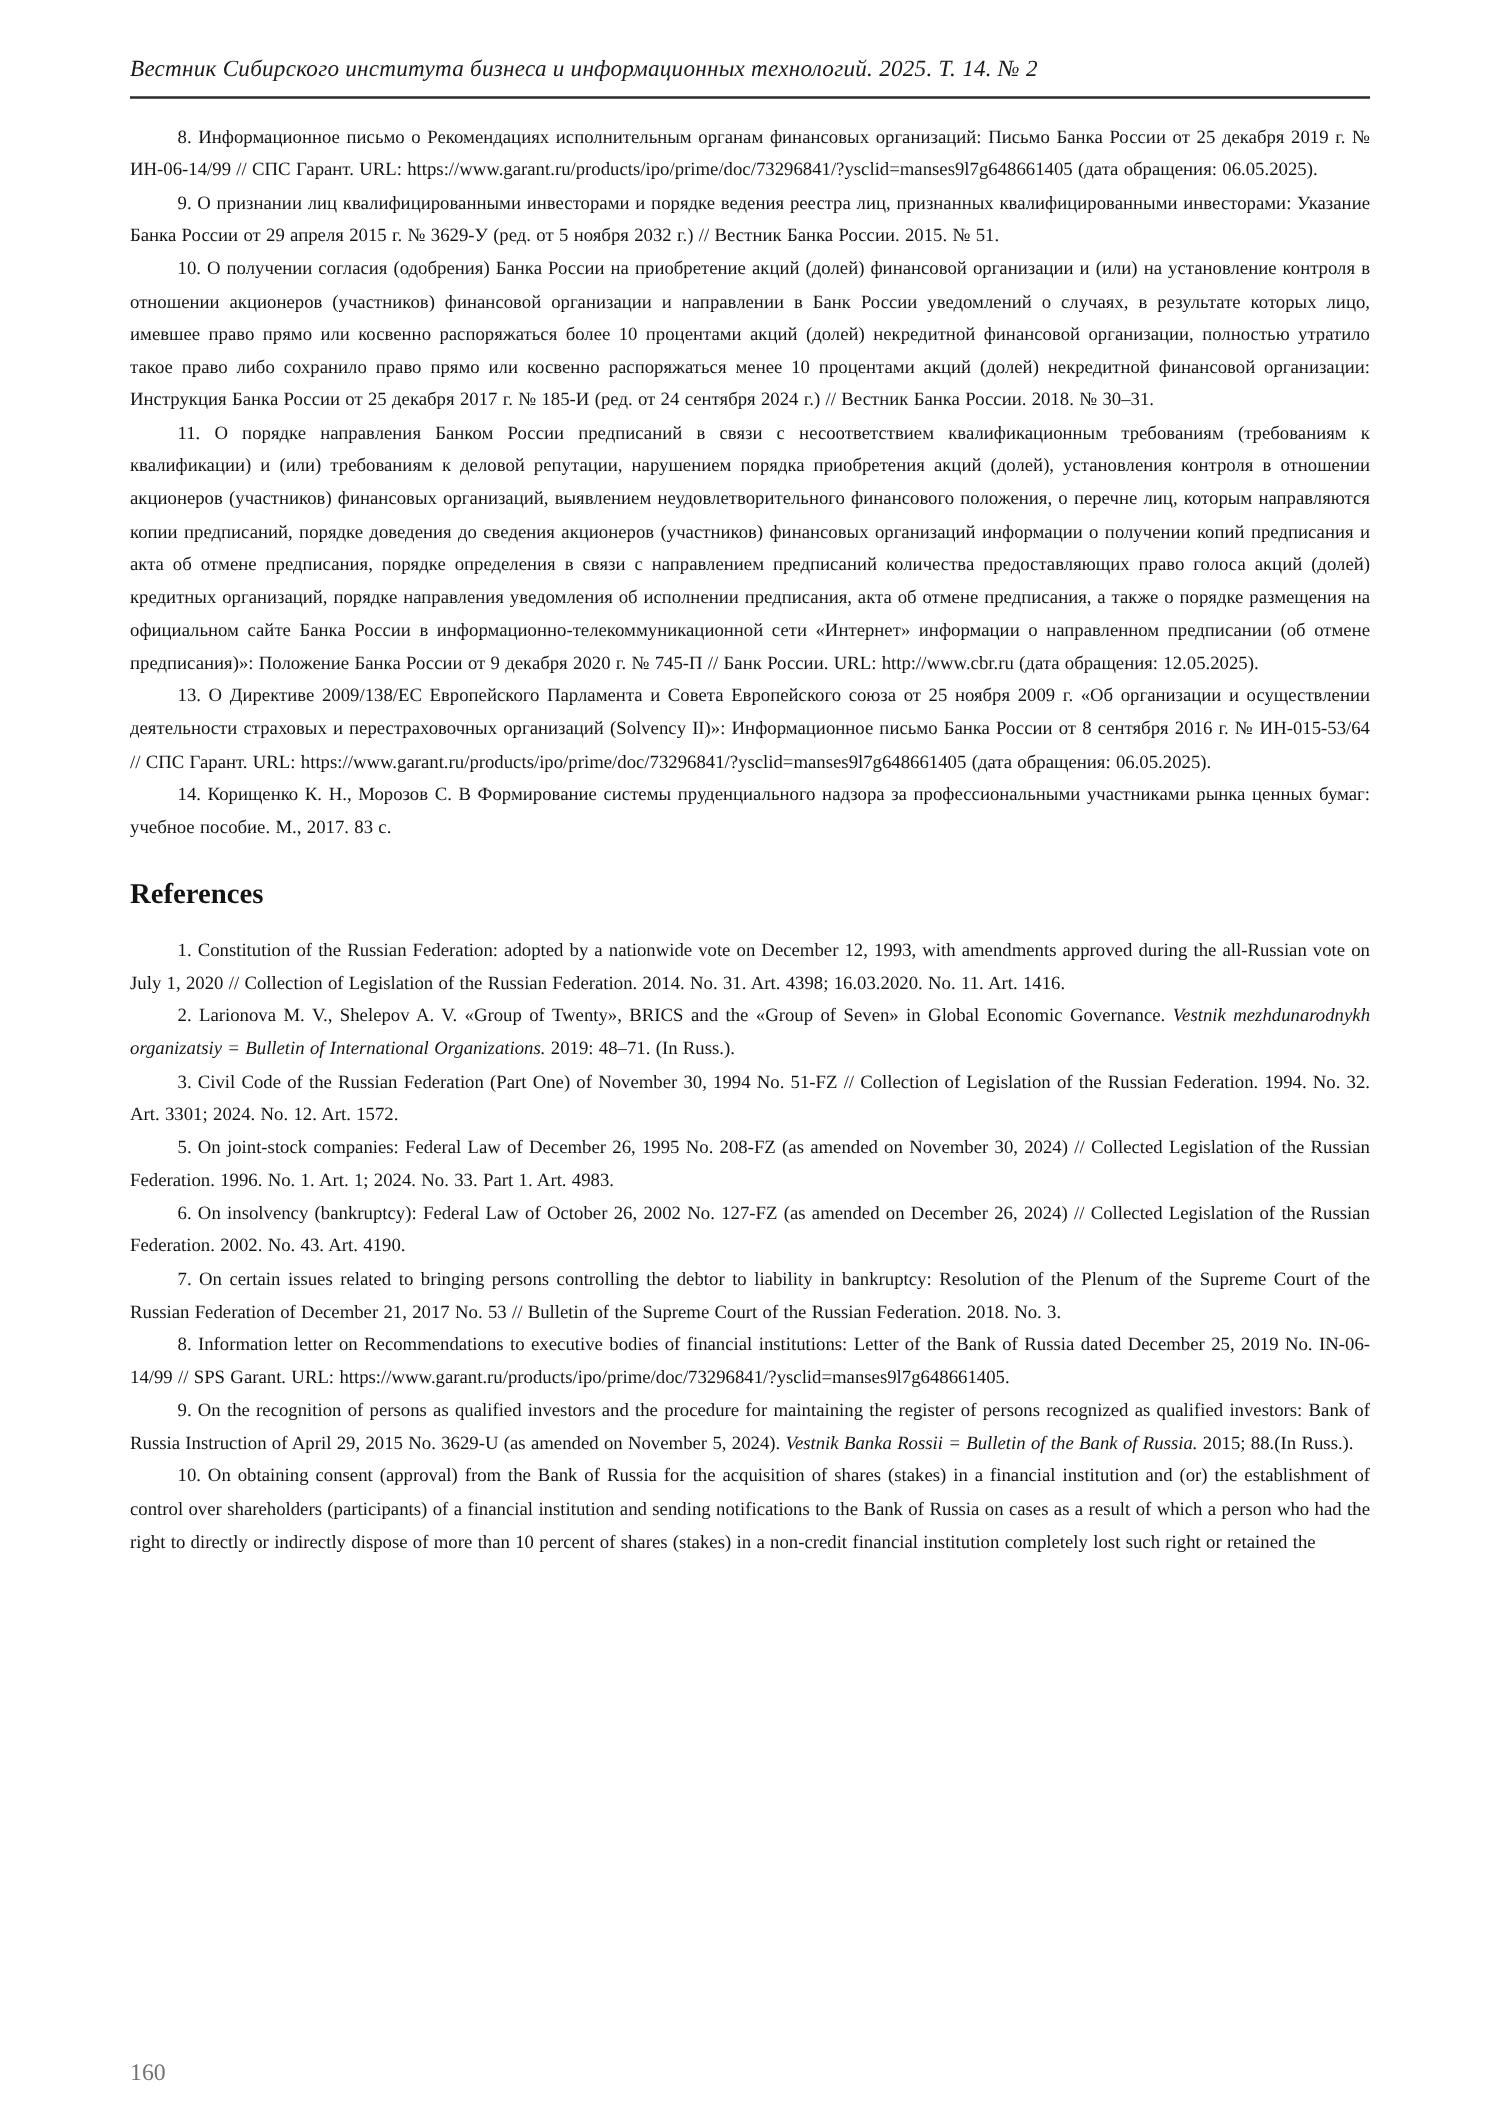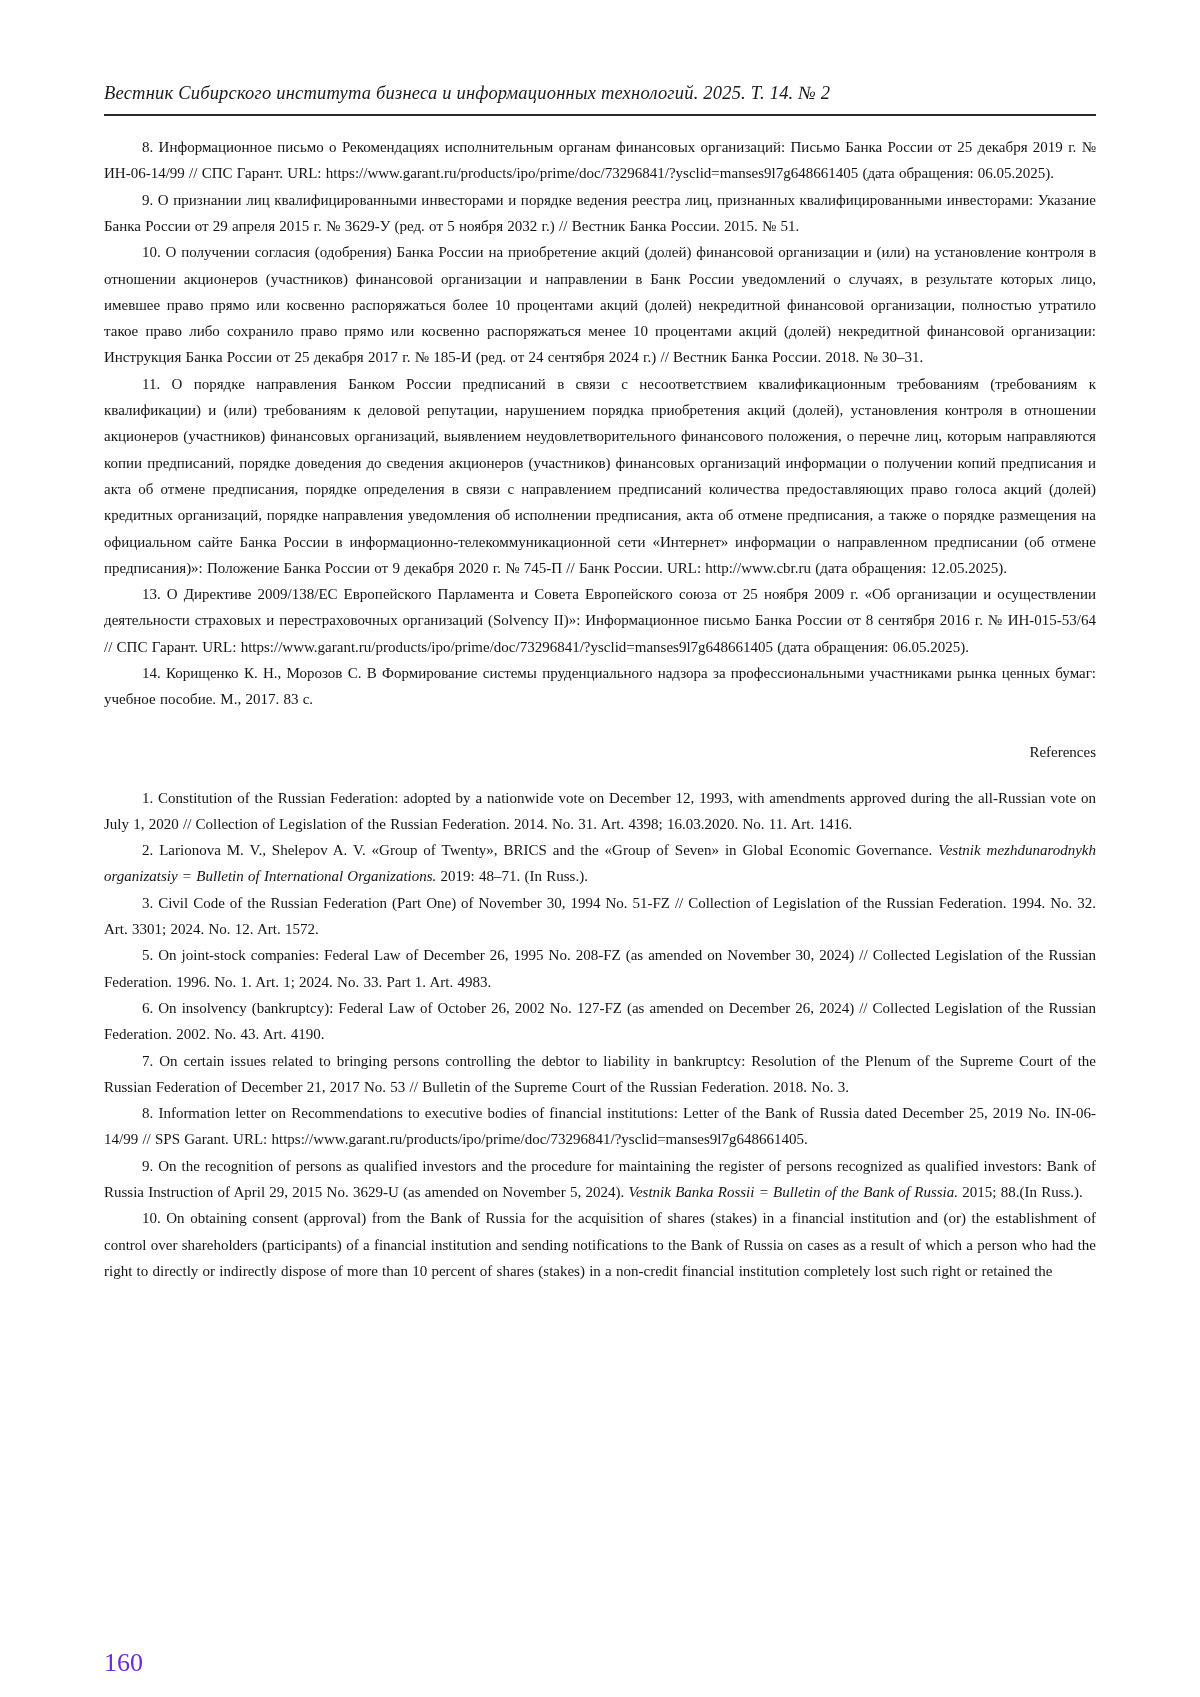--- a/index.html
+++ b/index.html
@@ -12,21 +12,20 @@
     width: 1200px;
     height: 1697px;
     background: #ffffff;
     color: #141414;
     font-family: "Liberation Serif", serif;
     overflow: hidden;
     box-sizing: border-box;
   }
   .content {
     padding: 44px 104px 0 104px;
-    margin-top: 37px;
   }
   .journal-header {
     font-style: italic;
     font-size: 18.5px;
     line-height: 1.3;
     letter-spacing: 0.2px;
     color: #1a1a1a;
     padding-bottom: 9px;
   }
   .header-divider {
@@ -40,32 +39,32 @@
     line-height: 26.3px;
     text-align: justify;
     text-indent: 38px;
     word-spacing: 0.5px;
   }
   .ref .it {
     font-style: italic;
   }
   .refs-heading {
     margin: 26px 0 20px 0;
-    font-size: 15px;
+    font-size: 23px;
     line-height: 26px;
-    font-weight: normal;
-    text-align: right;
+    font-weight: bold;
+    text-align: left;
     text-indent: 0;
   }
   .page-number {
     position: absolute;
     left: 104px;
     top: 1648px;
-    font-size: 26px;
-    color: #6d28d9;
+    font-size: 19px;
+    color: #737373;
   }
 </style>
 </head>
 <body>
 
 <div class="sheet">
   <div class="content">
 
     <div class="journal-header">Вестник Сибирского института бизнеса и информационных технологий. 2025. Т. 14. № 2</div>
     <hr class="header-divider">

